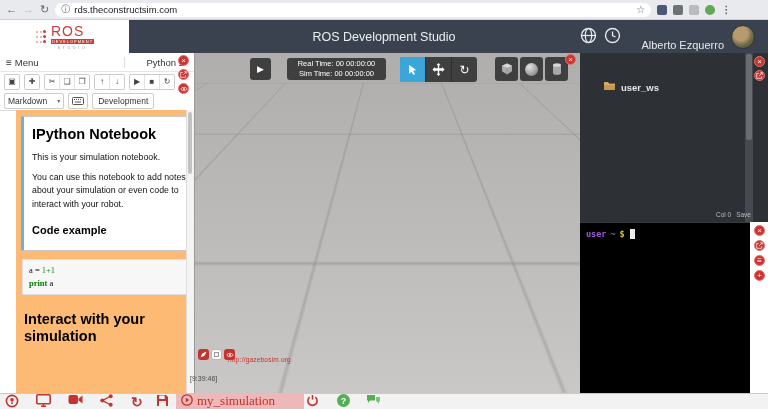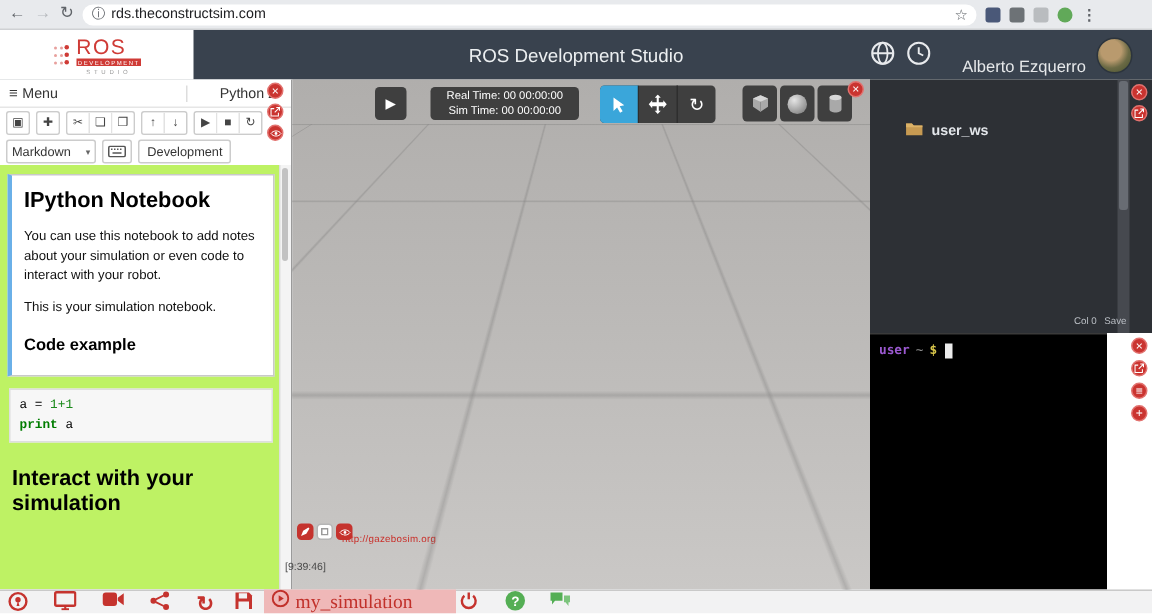--- a/index.html
+++ b/index.html
@@ -45,28 +45,28 @@
   .tb-group{display:flex;border:1px solid #ccc;border-radius:2px;overflow:hidden}
   .tb-btn{width:14px;height:14px;display:flex;align-items:center;justify-content:center;font-size:8px;color:#444;
           background:#fff;border-right:1px solid #e2e2e2;cursor:pointer}
   .tb-btn:last-child{border-right:none}
   .nb-row2{height:19px;display:flex;align-items:center;gap:4px;padding:0 4px;border-bottom:1px solid #d9d9d9}
   .nb-select{height:14px;border:1px solid #ccc;border-radius:2px;background:#fff;display:flex;align-items:center;
              font-size:8.5px;color:#333;padding:0 3px;gap:10px;cursor:pointer}
   .kb-btn{height:14px;width:18px;border:1px solid #ccc;border-radius:2px;background:#fff;display:flex;align-items:center;justify-content:center;cursor:pointer}
   .ctb-btn{height:14px;border:1px solid #ccc;border-radius:2px;background:#fff;display:flex;align-items:center;
            font-size:8.5px;color:#333;padding:0 5px;cursor:pointer}
-  .nb-content{position:absolute;left:0;top:57px;width:188px;bottom:0;background:#bef264;overflow:hidden}
+  .nb-content{position:absolute;left:16px;top:57px;width:188px;bottom:0;background:#fdba74;overflow:hidden}
   .md-cell{margin:6px 5px 0 5px;background:#fff;border:1px solid #c9c9c9;border-left:3px solid #6ab0e8;padding:7px 8px 8px 8px}
   .md-cell h1{font-size:14.5px;margin:2px 0 9px 0;color:#000}
   .md-cell p{font-size:8.8px;line-height:1.5;margin:7px 0;color:#111}
   .md-cell h3{font-size:11px;margin:13px 0 6px 0;color:#000}
   .code-area{margin:8px 6px 0 6px}
   .in-prompt{font-family:"DejaVu Sans Mono",monospace;font-size:8px;color:#303f9f;margin-bottom:3px}
-  .code-box{background:#f7f7f7;border:1px solid #dedede;padding:4px 6px;font-family:Liberation Mono, monospace;
+  .code-box{background:#f7f7f7;border:1px solid #dedede;padding:4px 6px;font-family:Liberation Serif, serif;
             font-size:8.5px;line-height:1.55;color:#000}
   .tok-num{color:#1a8a1a}
   .tok-kw{color:#007d00;font-weight:bold}
   .md2{margin:16px 8px 0 8px}
   .md2 h2{font-size:14.5px;line-height:1.2;margin:0 0 8px 0;color:#000}
   .nb-scroll{position:absolute;right:0;top:57px;width:7px;bottom:0;background:#f4f4f4;border-left:1px solid #ddd}
   .nb-thumb{position:absolute;left:1px;top:2px;width:4px;height:62px;background:#c2c2c2;border-radius:2px}
 
   
   .gz{left:195px;top:53px;width:385px;height:340px;background:linear-gradient(180deg,#b0aeac 0%,#bbb9b7 45%,#cac8c6 100%);overflow:hidden}
@@ -104,21 +104,21 @@
   .ex-head .sp{margin-left:auto;display:flex;gap:11px;margin-right:26px}
   .ex-row{display:flex;align-items:center;gap:5px;color:#e3e6ea;font-size:9.5px;font-weight:bold;cursor:pointer}
   .ex-row1{position:absolute;left:23px;top:28px}
   .ex-row2{position:absolute;left:12px;top:45px}
   .ex-arrow{color:#9aa0a8;font-size:7px}
   .ex-scroll{position:absolute;left:165px;top:0;width:8px;height:169px;background:#46494f}
   .ex-thumb{position:absolute;left:1px;top:1px;width:6px;height:86px;background:#686c73;border-radius:2px}
   .ex-status{position:absolute;right:17px;bottom:4px;color:#b9bdc3;font-size:6.5px;display:flex;gap:5px}
 
   
-  .terminal{left:580px;top:222px;width:158px;height:171px;background:#000;border-top:1px solid #3a3a3a;box-sizing:border-box}
+  .terminal{left:580px;top:222px;width:170px;height:171px;background:#000;border-top:1px solid #3a3a3a;box-sizing:border-box}
   .t-line{position:absolute;left:6px;top:6px;font-family:"DejaVu Sans Mono",monospace;font-size:8.5px;display:flex;align-items:center}
   .t-user{color:#9b59d0;font-weight:bold}
   .t-path{color:#8d8d8d;margin:0 4px}
   .t-sym{color:#d7c54a;font-weight:bold}
   .t-cursor{width:5px;height:10px;background:#ececec;margin-left:5px}
 
   
   .log-time{left:190px;top:375px;font-size:7px;color:#4a4a4a;z-index:5}
 
   
@@ -222,22 +222,22 @@
       <svg width="12" height="8" viewBox="0 0 12 8">
           <rect x="0.5" y="0.5" width="11" height="7" rx="1" fill="none" stroke="#555"></rect>
           <path d="M2 2.5h1M4 2.5h1M6 2.5h1M8 2.5h1M3 5h6" stroke="#555"></path>
         </svg>
     </span>
     <span class="ctb-btn">Development</span>
   </div>
   <div class="nb-content">
     <div class="md-cell">
       <h1>IPython Notebook</h1>
+      <p>This is your simulation notebook.</p>
       <p>You can use this notebook to add notes about your simulation or even code to interact with your robot.</p>
-      <p>This is your simulation notebook.</p>
       <h3>Code example</h3>
     </div>
     <div class="code-area">
       <div class="code-box">
         <div><span>a = </span><span class="tok-num">1+1</span></div>
         <div><span class="tok-kw">print</span><span> a</span></div>
       </div>
     </div>
     <div class="md2">
       <h2>Interact with your simulation</h2>

